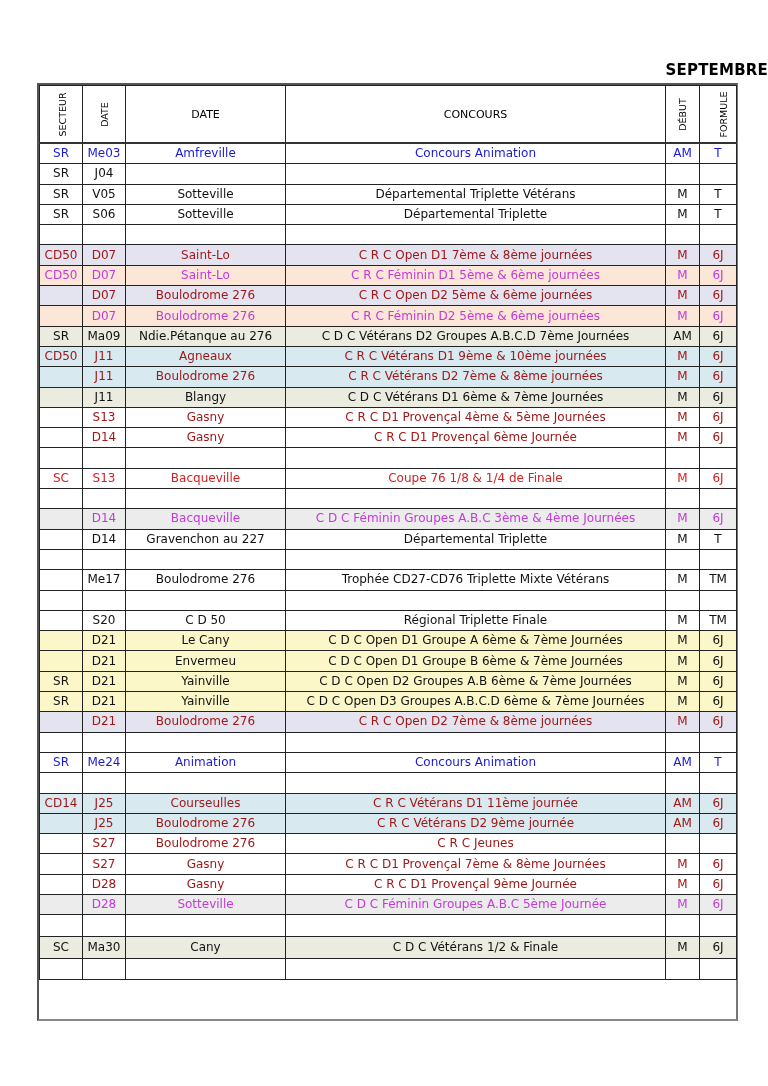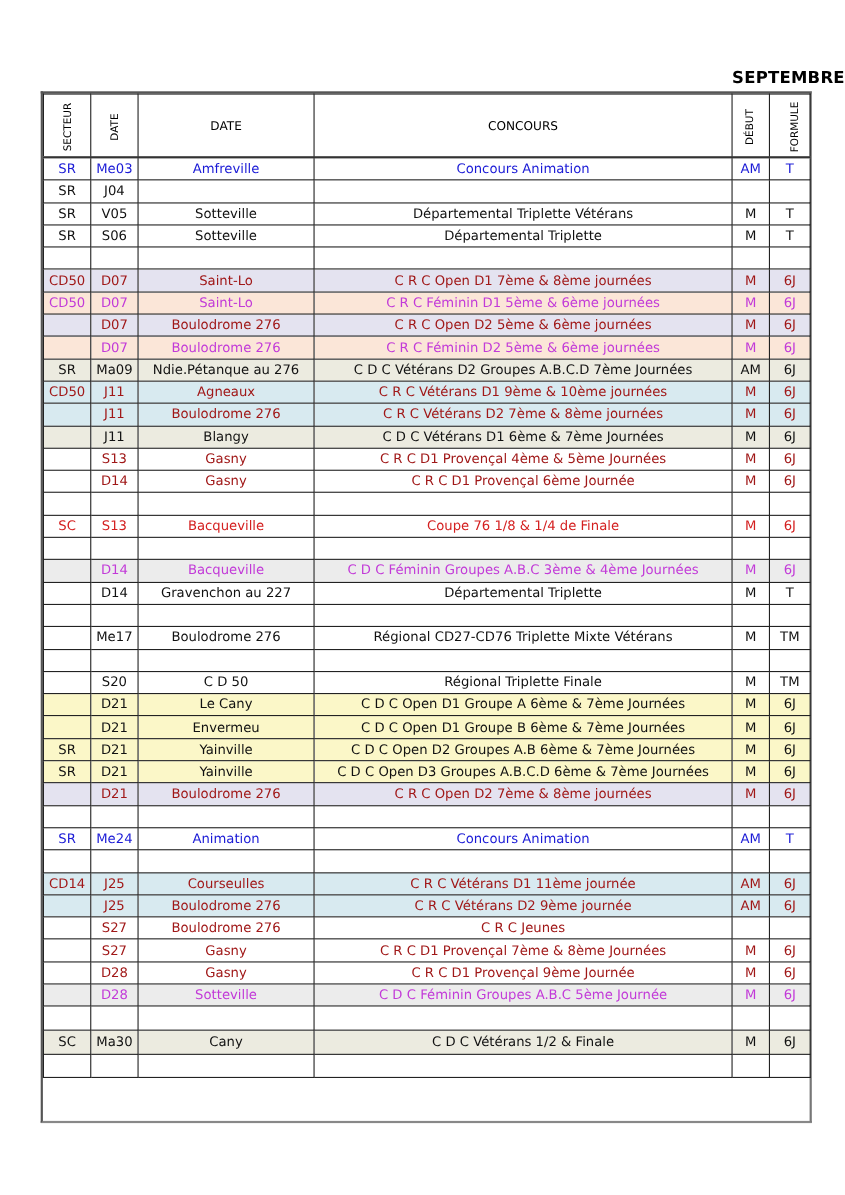--- a/index.html
+++ b/index.html
@@ -224,21 +224,21 @@
         <td></td>
         <td></td>
         <td></td>
         <td></td>
         <td></td>
       </tr>
       <tr class="bg-white black">
         <td></td>
         <td>Me17</td>
         <td>Boulodrome 276</td>
-        <td>Régional CD27-CD76 Triplette Mixte Vétérans</td>
+        <td>Trophée CD27-CD76 Triplette Mixte Vétérans</td>
         <td>M</td>
         <td>TM</td>
       </tr>
       <tr class="bg-white black">
         <td></td>
         <td></td>
         <td></td>
         <td></td>
         <td></td>
         <td></td>

